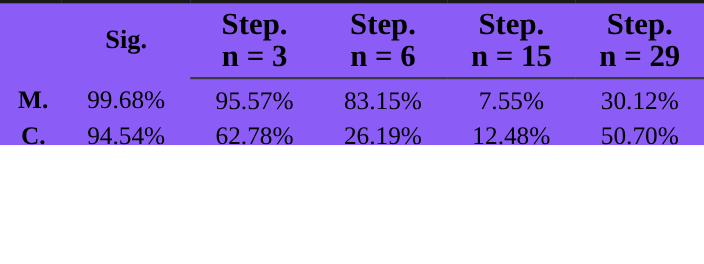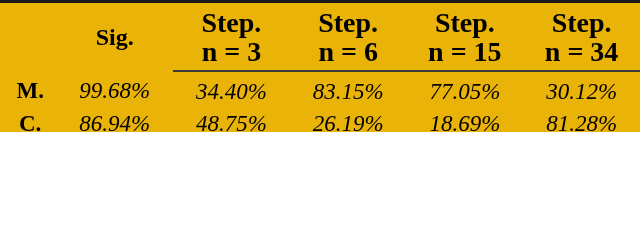--- a/index.html
+++ b/index.html
@@ -11,21 +11,21 @@
     width: 640px;
     height: 132px;
     overflow: hidden;
     font-family: "Liberation Serif", "DejaVu Serif", serif;
     color: #000000;
   }
   .table-wrap {
     width: 640px;
     height: 132px;
     position: relative;
-    background: #eab308;
+    background: #8b5cf6;
   }
   table.results-table {
     width: 640px;
     border-collapse: collapse;
     table-layout: fixed;
   }
   table.results-table col.label-col { width: 56px; }
   table.results-table col.data-col  { width: 116px; }
 
   
@@ -67,21 +67,20 @@
     font-weight: bold;
     font-size: 23px;
     height: 32px;
     text-align: center;
     padding-left: 4px;
   }
   td.data-cell {
     font-weight: normal;
     font-size: 23px;
     height: 32px;
-    font-style: italic;
   }
   tr.body-row-first > * { padding-top: 3px; }
 </style>
 </head>
 <body>
 
 <div class="table-wrap">
   <table class="results-table">
     <colgroup>
       <col class="label-col">
@@ -97,35 +96,35 @@
         <th class="col-header col-header-span" rowspan="2">Sig.</th>
         <th class="col-header col-header-line1">Step.</th>
         <th class="col-header col-header-line1">Step.</th>
         <th class="col-header col-header-line1">Step.</th>
         <th class="col-header col-header-line1">Step.</th>
       </tr>
       <tr class="header-bottom-row">
         <th class="col-header col-header-line2">n = 3</th>
         <th class="col-header col-header-line2">n = 6</th>
         <th class="col-header col-header-line2">n = 15</th>
-        <th class="col-header col-header-line2">n = 34</th>
+        <th class="col-header col-header-line2">n = 29</th>
       </tr>
     </thead>
     <tbody>
       <tr class="body-row-first">
         <td class="row-label">M.</td>
         <td class="data-cell">99.68%</td>
-        <td class="data-cell">34.40%</td>
+        <td class="data-cell">95.57%</td>
         <td class="data-cell">83.15%</td>
-        <td class="data-cell">77.05%</td>
+        <td class="data-cell">7.55%</td>
         <td class="data-cell">30.12%</td>
       </tr>
       <tr class="body-last-row">
         <td class="row-label">C.</td>
-        <td class="data-cell">86.94%</td>
-        <td class="data-cell">48.75%</td>
+        <td class="data-cell">94.54%</td>
+        <td class="data-cell">62.78%</td>
         <td class="data-cell">26.19%</td>
-        <td class="data-cell">18.69%</td>
-        <td class="data-cell">81.28%</td>
+        <td class="data-cell">12.48%</td>
+        <td class="data-cell">50.70%</td>
       </tr>
     </tbody>
   </table>
 </div>
 
 </body></html>

